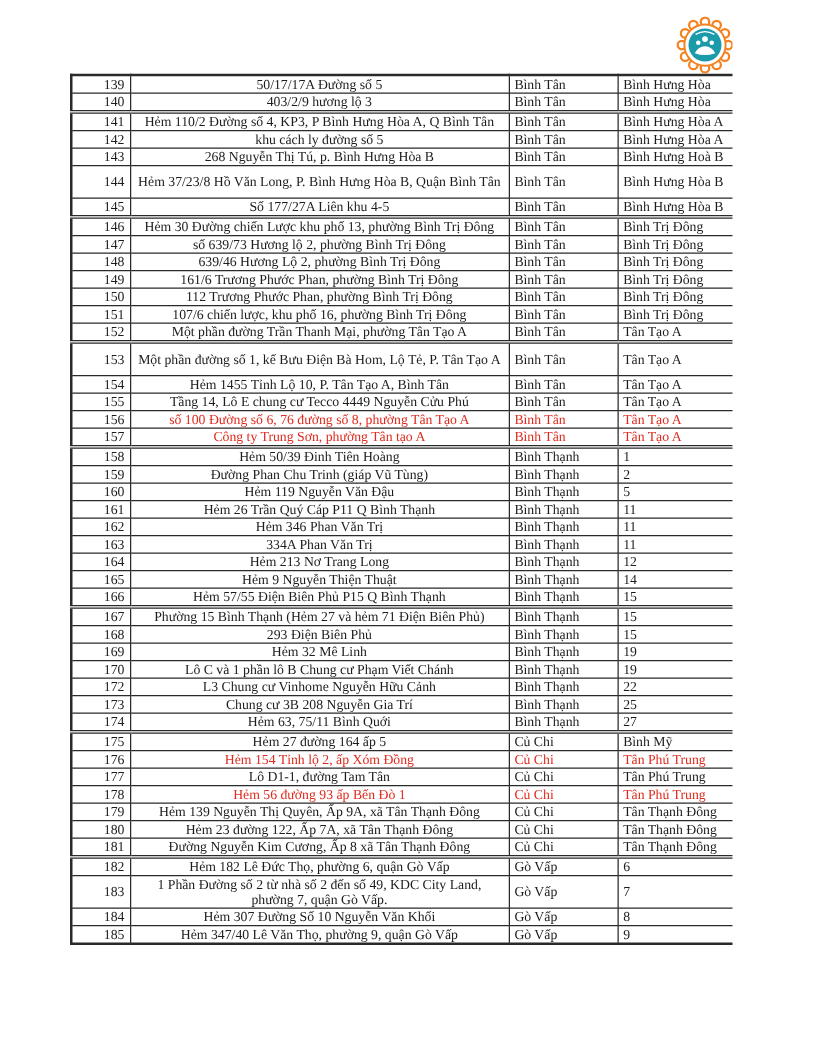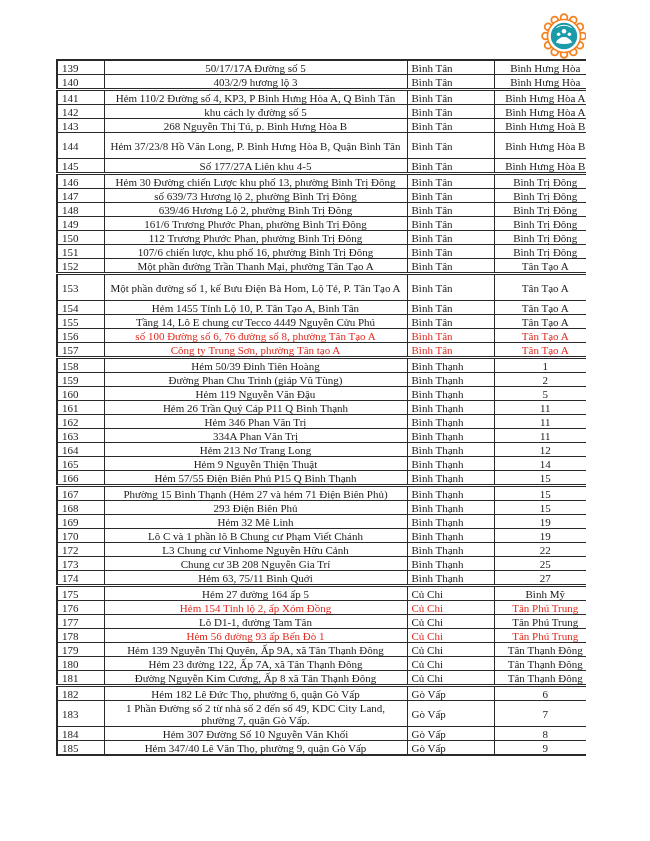--- a/index.html
+++ b/index.html
@@ -43,24 +43,24 @@
   }
   table.loc td{
     border:1px solid var(--border);
     font-size:11px;
     line-height:12px;
     padding:0 4px;
     height:13px;
     overflow:hidden;
     color:var(--ink);
   }
-  td.col-no{width:47px;text-align:left;padding:0 1px;}
+  td.col-no{width:47px;text-align:right;padding:0 1px;}
   td.col-address{width:303px;text-align:center;}
   td.col-district{width:87px;text-align:left;}
-  td.col-ward{width:103px;text-align:center;}
+  td.col-ward{width:103px;}
   tr.tall td{height:25px;}
   tr.thick td{border-bottom:3px double var(--border);}
   tr.red td.col-address,
   tr.red td.col-district,
   tr.red td.col-ward{color:var(--red);}
   table.loc{border:2px solid var(--border);}
 </style>
 </head>
 <body>
 

